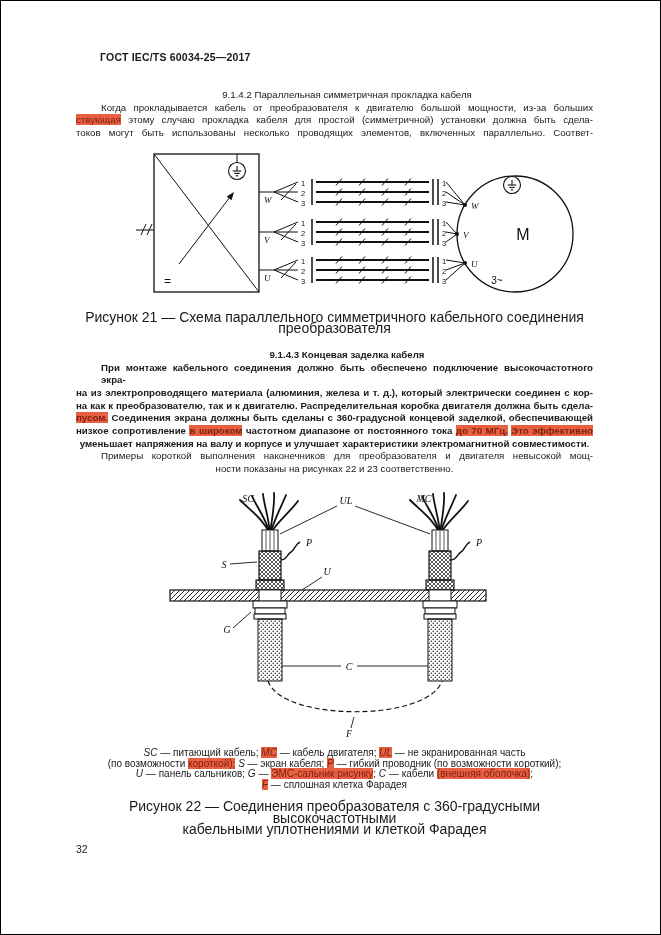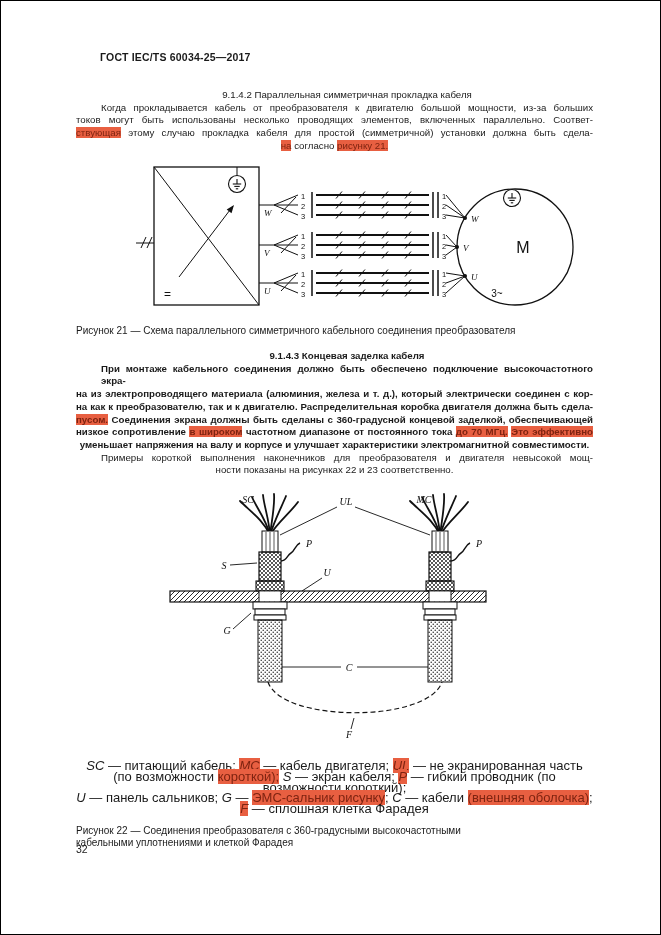--- a/index.html
+++ b/index.html
@@ -16,22 +16,22 @@
   .para-b { margin-top:14px;font-weight:bold; }
   .tline { text-align:center; white-space:normal; }
   .tline.just { text-align:justify; text-align-last:justify; }
   .tline.ind { padding-left:25px; }
   .hl { background:var(--highlight,#e85f41); color:var(--highlight_text,#7e2310); }
   .it { font-style:italic; }
   .fig { margin-top:12px; }
   .fig22wrap { margin-top:14px; }
   .svg21 { display:block; margin-left:58px; }
   .svg22 { display:block; margin-left:64px; }
-  .caption { font-size:10px; line-height:11.5px; margin-top:10px; color:#1a1a1a; }
-  .legend { margin-top:20px; font-size:13px; line-height:10.8px; }
+  .caption { text-align:center; font-size:14px; line-height:11.5px; margin-top:10px; color:#1a1a1a; }
+  .legend { margin-top:8px; font-size:10px; line-height:10.8px; }
   .legend .tline { text-align:center; }
   .page-num { position:absolute; left:75px; top:842px; font-size:10.5px; }
   svg text { font-family:"Liberation Serif", serif; font-style:italic; fill:#111; }
   .fnum { font-size:7.5px; font-style:normal; font-family:"Liberation Sans",sans-serif; }
   .flbl { font-size:9px; }
   .f22l { font-size:10px; }
   .fm  { font-size:16px; font-style:normal; font-family:"Liberation Sans",sans-serif; }
   .fph { font-size:10px; font-style:normal; font-family:"Liberation Sans",sans-serif; }
   .feq { font-size:12px; font-style:normal; font-family:"Liberation Sans",sans-serif; }
 </style>
@@ -39,23 +39,22 @@
 <body>
 
 <div class="page">
   <div class="content">
 
     <div class="doc-header">ГОСТ IEC/TS 60034-25—2017</div>
 
     <div class="para para-a">
         <div class="tline ind"><span>9.1.4.2 Параллельная симметричная прокладка кабеля</span></div>
         <div class="tline just ind"><span>Когда прокладывается кабель от преобразователя к двигателю большой мощности, из-за больших</span></div>
+        <div class="tline just"><span class="hl">ствующая</span><span> этому случаю прокладка кабеля для простой (симметричной) установки должна быть сдела-</span></div>
         <div class="tline just"><span>токов могут быть использованы несколько проводящих элементов, включенных параллельно. Соответ-</span></div>
-        <div class="tline just"><span class="hl">ствующая</span><span> этому случаю прокладка кабеля для простой (симметричной) установки должна быть сдела-</span></div>
-        <div class="tline"><span class="hl">на</span><span> согласно </span><span class="hl">рисунку 21.</span></div>
       </div>
 
     <figure class="fig">
       <svg class="svg21" viewBox="0 0 460 150" width="460" height="150">
         <defs>
           <g id="gnd" stroke="#111" stroke-width="1.1" fill="none">
             <line x1="0" y1="-5" x2="0" y2="0"></line>
             <line x1="-4.2" y1="0" x2="4.2" y2="0"></line>
             <line x1="-2.7" y1="2.4" x2="2.7" y2="2.4"></line>
             <line x1="-1.2" y1="4.8" x2="1.2" y2="4.8"></line>

